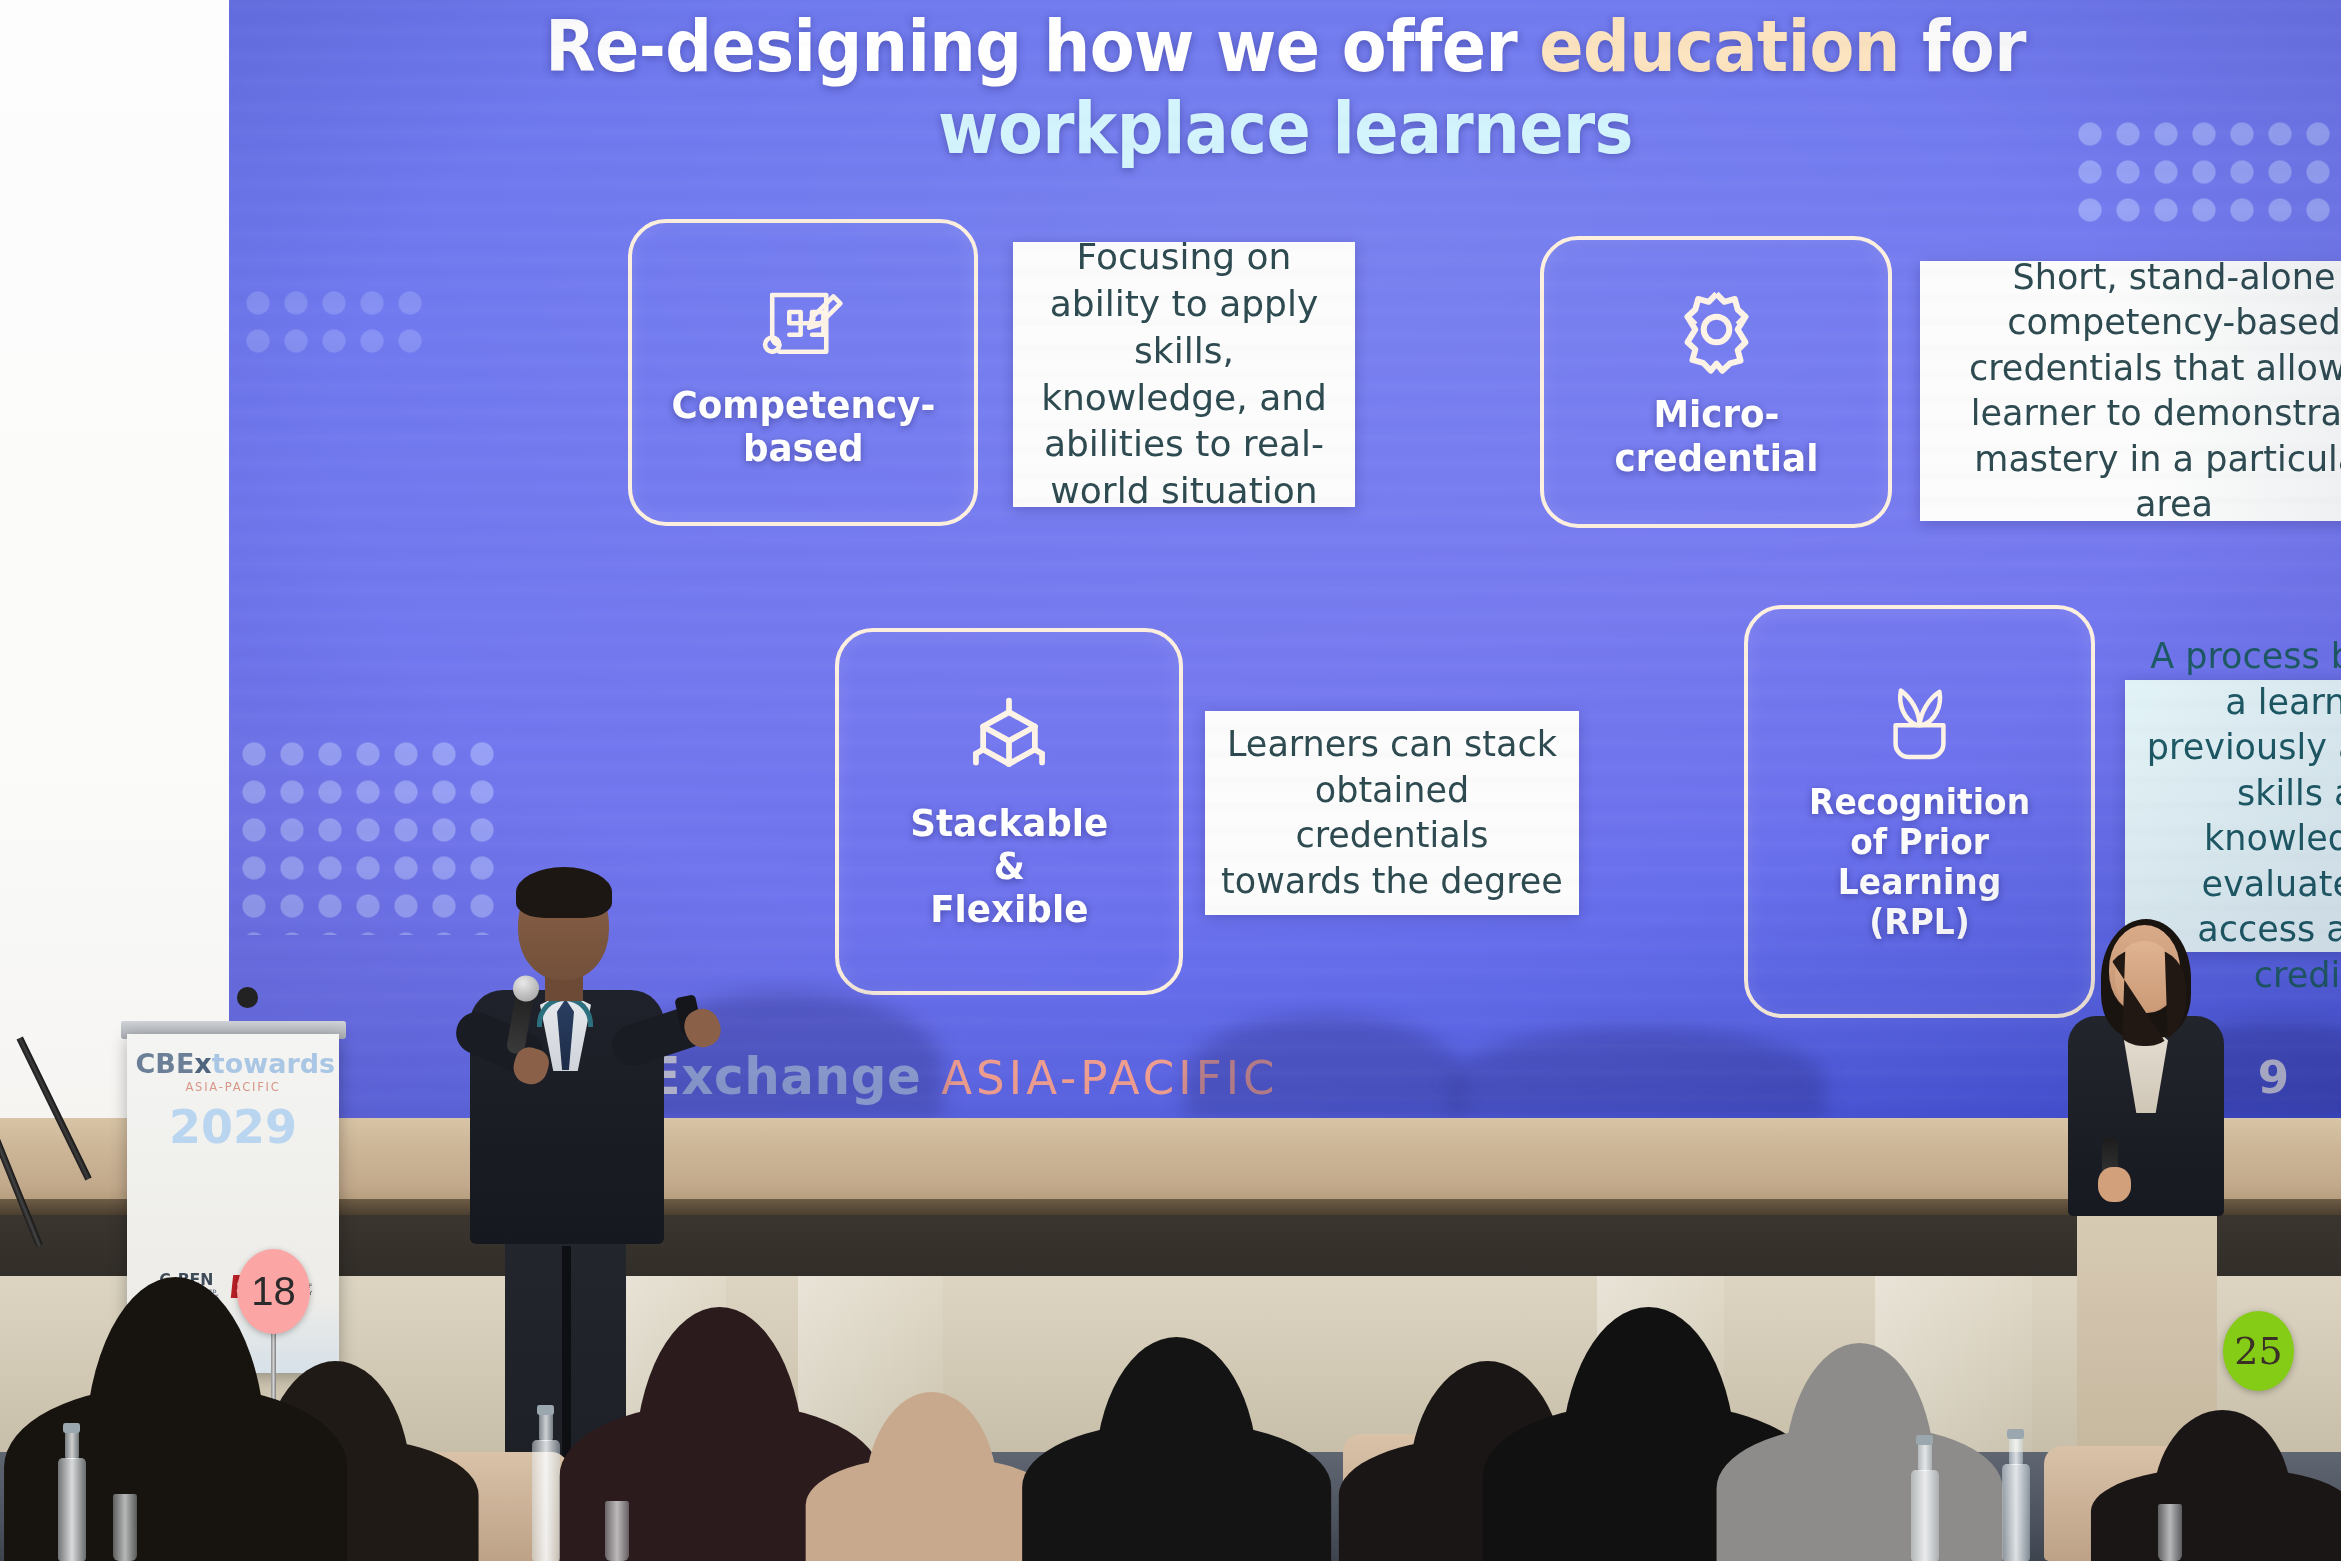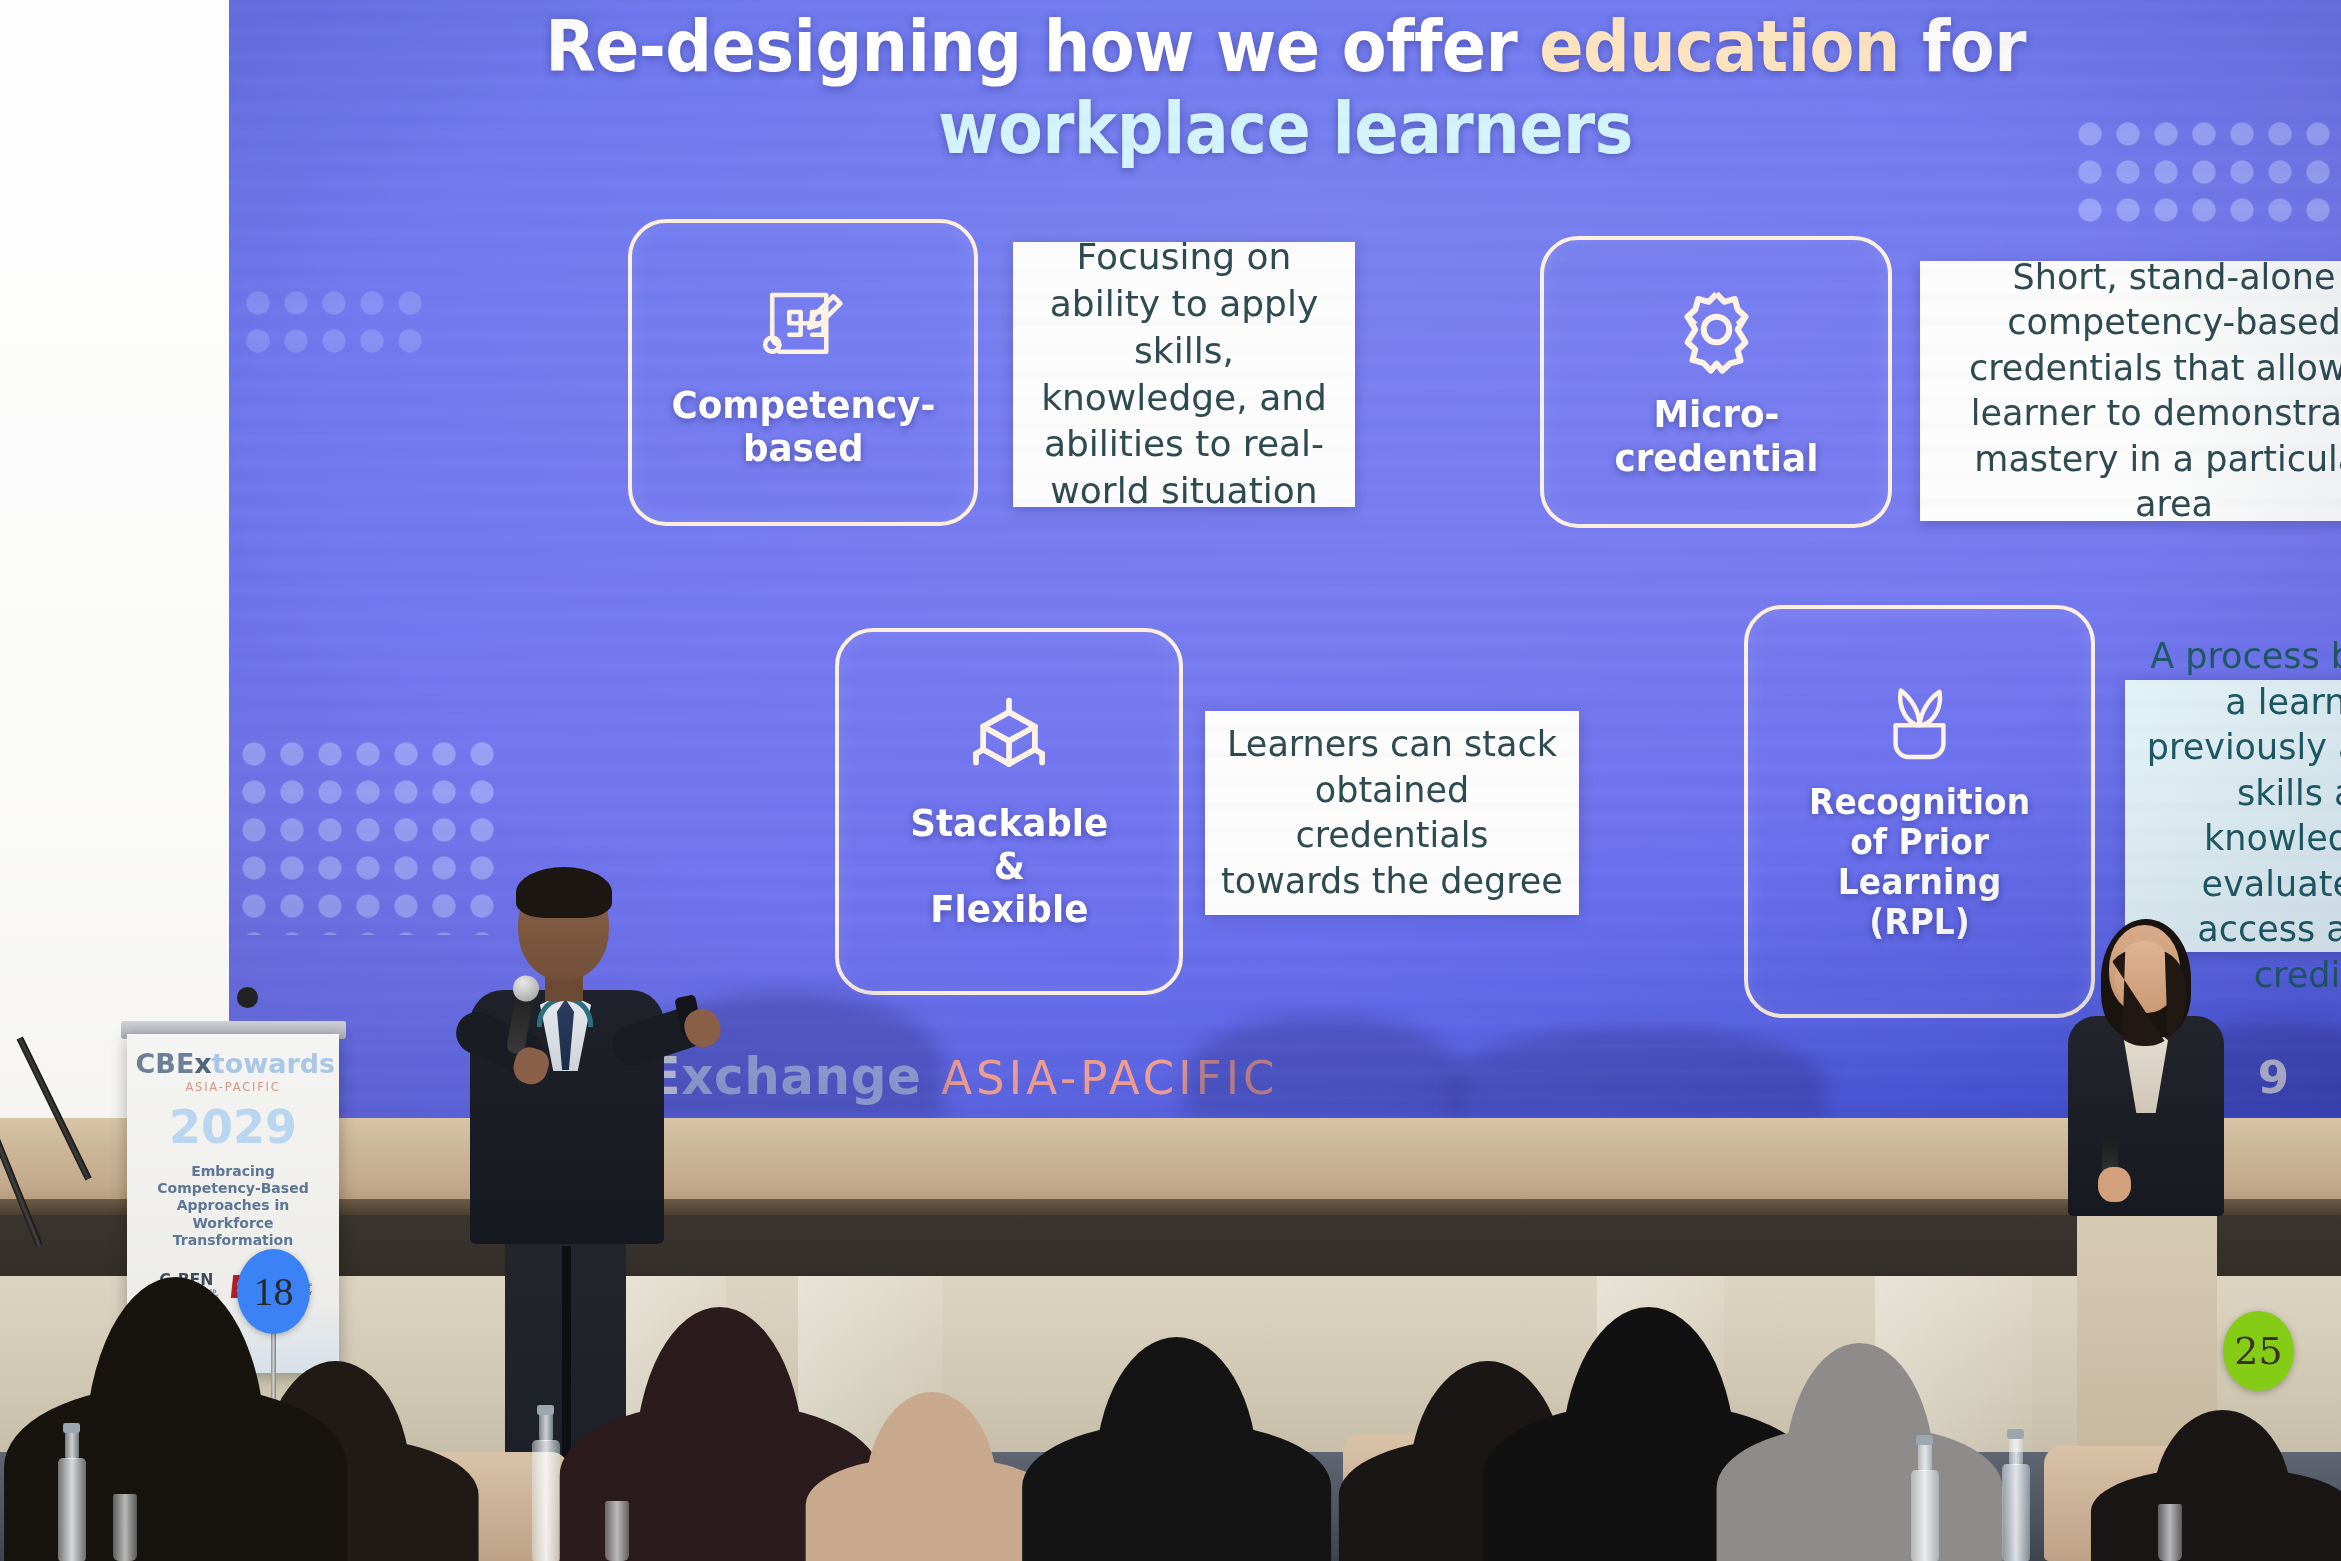--- a/index.html
+++ b/index.html
@@ -257,23 +257,23 @@
     transform: rotate(-22deg); transform-origin: bottom center;
   }
   .mic-head {
     position:absolute; left:237px; top:987px; width:20.6px; height:20.6px;
     background:#222; border-radius:50%;
   }
 
   
   .paddle18 {
     position:absolute; left:237px; top:1249px; width:73px; height:85px;
-    background:#3b82f6; border-radius:50%;
+    background:#fca5a5; border-radius:50%;
     display:flex; align-items:center; justify-content:center;
-    font-family:Liberation Serif, serif; font-size:40px; color:#2a2a2a;
+    font-family:Liberation Sans, sans-serif; font-size:40px; color:#2a2a2a;
     box-shadow:0 1.8px 6px rgba(0,0,0,.25);
   }
   .paddle18-stem {
     position:absolute; left:271px; top:1331px; width:4.8px; height:175px;
     background: linear-gradient(90deg,#8b8b8b,#d0d0d0,#7a7a7a);
   }
   
   .paddle25 {
     position:absolute; left:2223px; top:1311px; width:71px; height:80px;
     background:#84cc16; border-radius:50%;
@@ -612,25 +612,20 @@
   <div class="mic-stand2"></div>
   <div class="mic-head"></div>
   <div class="podium-top"></div>
   <div class="podium">
     <div class="podium-sign">
       <div class="ps-logo">
         <span class="ps-cbe">CBE</span><span class="ps-x">x</span><span class="ps-chg">towards</span>
       </div>
       <div class="ps-ap">ASIA-PACIFIC</div>
       <div class="ps-year">2029</div>
-      <div class="ps-tag">Embracing
-Competency-Based
-Approaches in
-Workforce
-Transformation</div>
       <div class="ps-logos">
         <div class="ps-cben">
           <span>C-BEN</span>
           <small>COMPETENCY-BASED
 EDUCATION NETWORK</small>
         </div>
         <div class="ps-sit">
           <span class="ps-sit-mark">SiT</span>
           <span class="ps-sit-txt">SINGAPORE
 INSTITUTE OF

